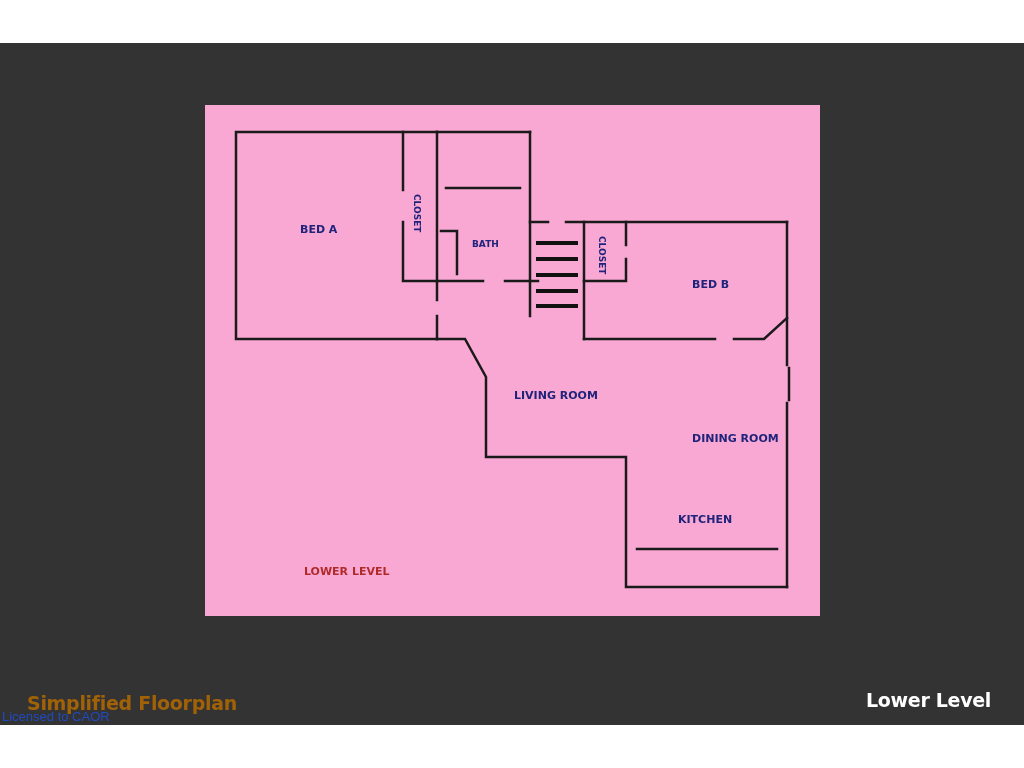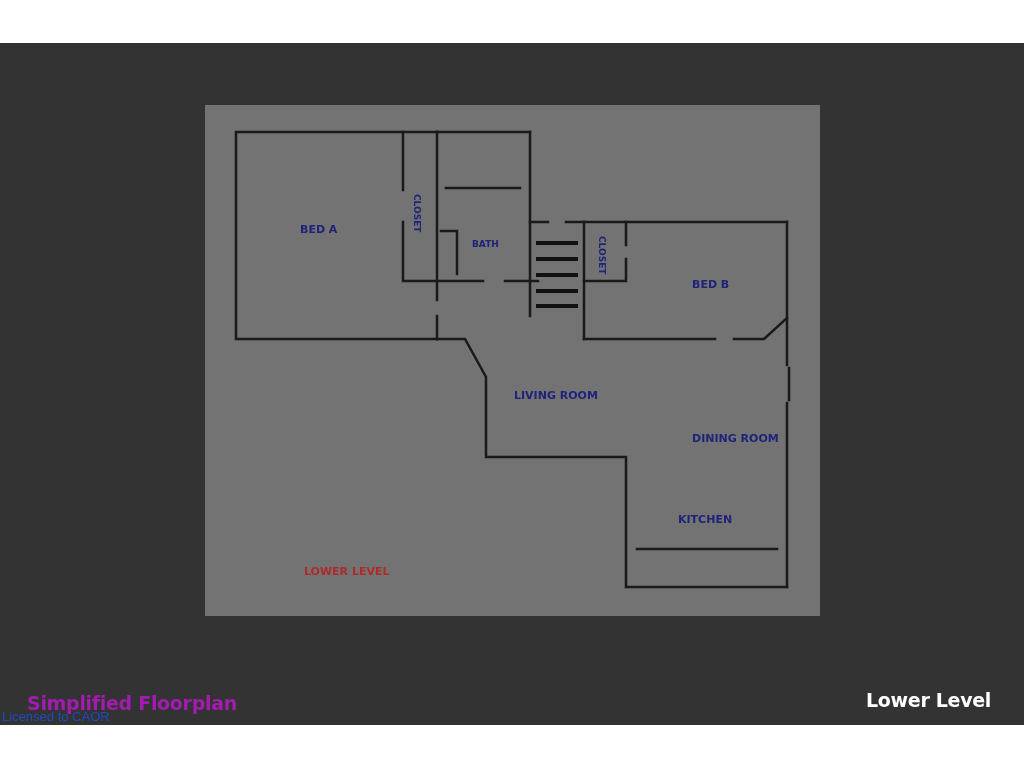--- a/index.html
+++ b/index.html
@@ -6,25 +6,25 @@
     body {
       width: 1024px; height: 768px; background: #ffffff; position: relative; overflow: hidden;
       font-family: "Liberation Sans", sans-serif;
     }
     .panel {
       position: absolute; left: 0; top: 43px; width: 1024px; height: 682px;
       background: #333333;
     }
     .plan-card {
       position: absolute; left: 205px; top: 105px; width: 615px; height: 511px;
-      background: #737373;
+      background: #f9a8d4;
     }
     .plan-svg { position: absolute; left: 0; top: 0; }
     .caption-left {
-      position: absolute; left: 27px; top: 692px; color: #a21caf;
+      position: absolute; left: 27px; top: 692px; color: #a16207;
       font-family: "DejaVu Sans", sans-serif; font-weight: bold; font-size: 19px; letter-spacing: -0.3px;
     }
     .caption-right {
       position: absolute; left: 866px; top: 689px; color: #ffffff;
       font-family: "DejaVu Sans", sans-serif; font-weight: bold; font-size: 19px; letter-spacing: -0.3px;
     }
     .watermark {
       position: absolute; left: 2px; top: 709px; color: #1d4ed8;
       font-family: "Liberation Sans", sans-serif; font-size: 13px; opacity: 0.85;
     }

